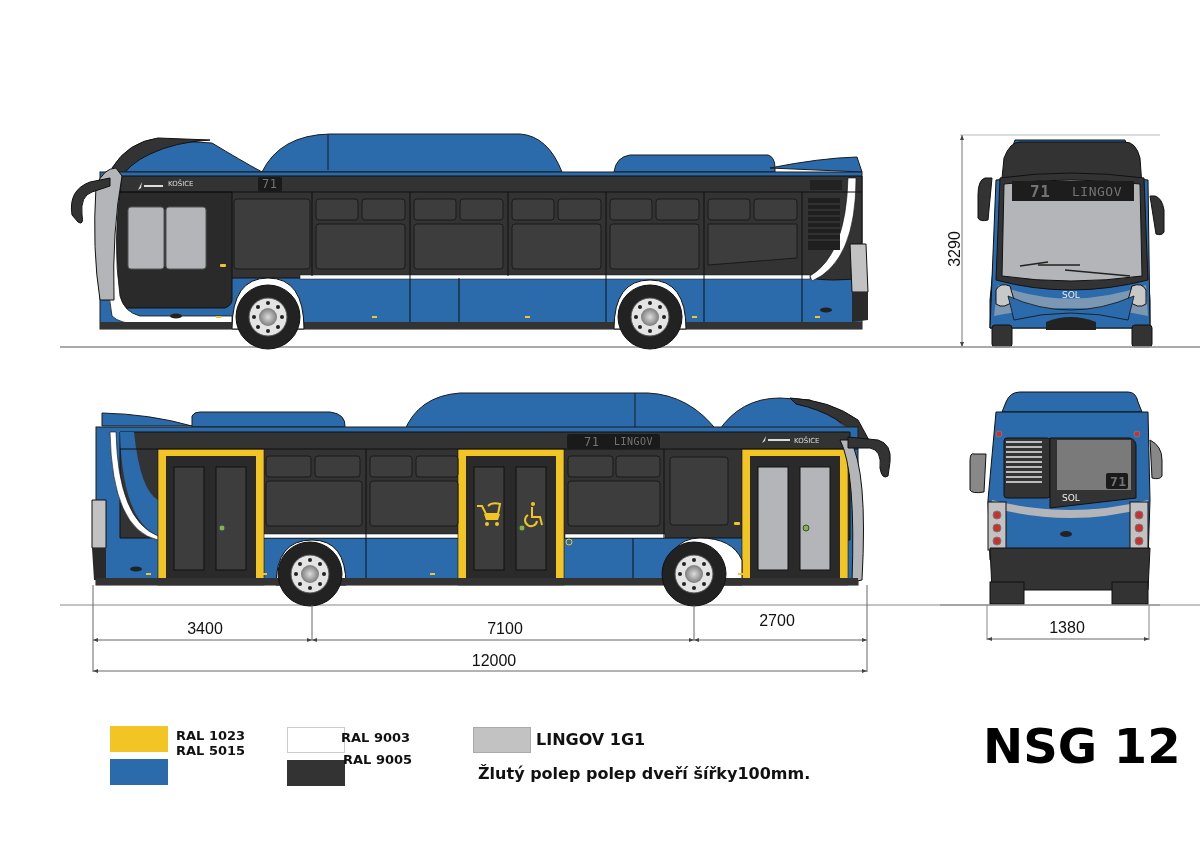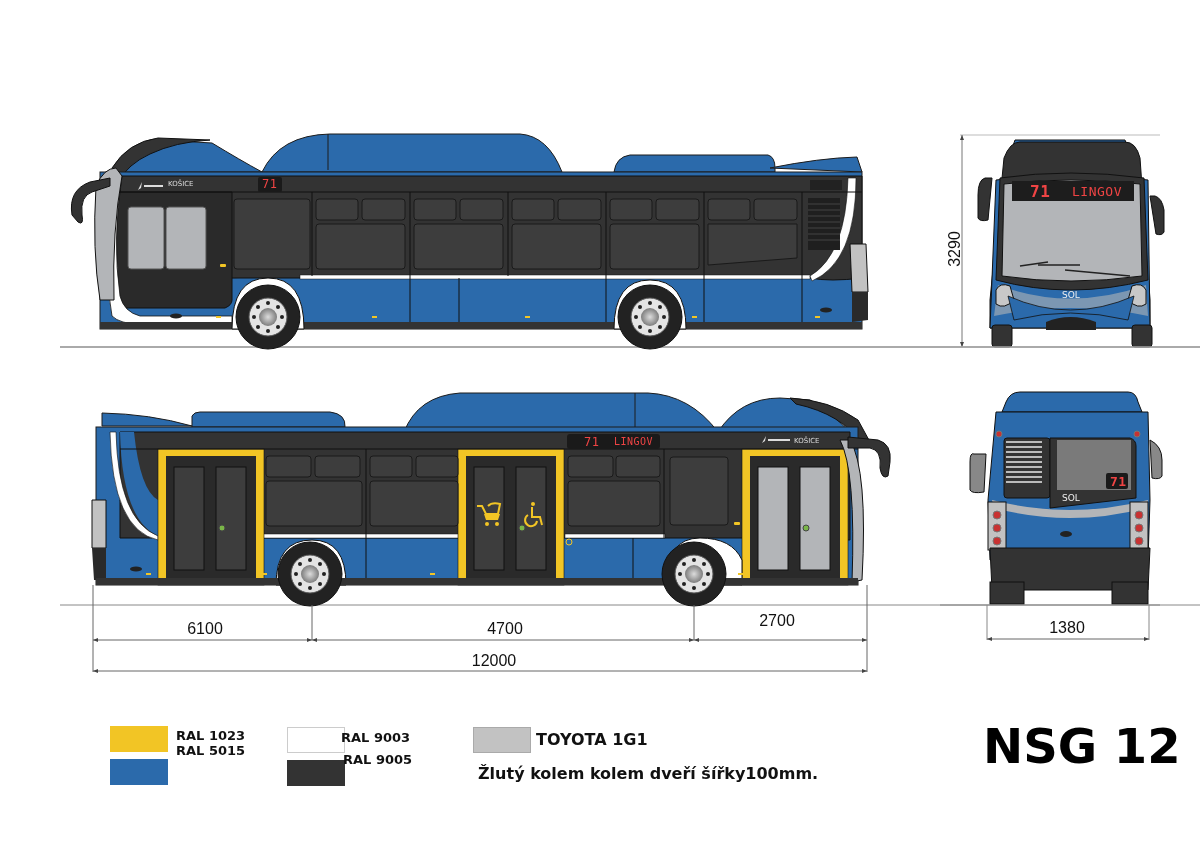--- a/index.html
+++ b/index.html
@@ -4,21 +4,21 @@
 <style>
   html, body { margin: 0; padding: 0; background: #ffffff; }
   body { width: 1200px; height: 848px; position: relative; overflow: hidden; font-family: "Liberation Sans", sans-serif; }
   .abs { position: absolute; text-align: right; }
   svg.drawing { position: absolute; left: 0; top: 0; }
   .dim-label { position: absolute; font-family: "Liberation Sans", sans-serif; font-size: 16px; color: #111; text-align: center; }
   .legend-swatch { position: absolute; width: 58px; height: 26px; box-sizing: border-box; }
   .legend-label { position: absolute; font-family: "DejaVu Sans", sans-serif; font-weight: bold; font-size: 13px; color: #111; white-space: nowrap; }
   .note { position: absolute; font-family: "DejaVu Sans", sans-serif; font-size: 16px; color: #111; white-space: nowrap; font-weight: bold; }
   .model { position: absolute; font-family: "DejaVu Sans", sans-serif; font-weight: bold; font-size: 48px; color: #000; white-space: nowrap; }
-  .sign { position:absolute; font-family:"DejaVu Sans Mono", monospace; color:#ef4444; font-size:13px; white-space:nowrap; letter-spacing: 0.5px;}
+  .sign { position:absolute; font-family:"DejaVu Sans Mono", monospace; color:#737373; font-size:13px; white-space:nowrap; letter-spacing: 0.5px;}
 </style>
 </head>
 <body>
 
 <svg class="drawing" width="1200" height="848" viewBox="0 0 1200 848">
   <defs>
     <radialGradient id="hub" cx="50%" cy="50%" r="50%">
       <stop offset="0%" stop-color="#dcdcdc"></stop>
       <stop offset="100%" stop-color="#7d7d7d"></stop>
     </radialGradient>
@@ -326,22 +326,22 @@
 
 <div class="sign" style="left:1030px; top:182px; font-size:16px; font-weight:bold;">71</div>
 <div class="sign" style="left:1072px; top:184px; font-size:13px;">LINGOV</div>
 <div class="abs" style="left:1062px; top:290px; font-size:9px; color:#eee; font-family:'DejaVu Sans',sans-serif;">SOL</div>
 <div class="dim-label" style="left:925px; top:240px; width:60px; transform:rotate(-90deg);">3290</div>
 
 <div class="sign" style="left:584px; top:435px; font-size:12px;">71</div>
 <div class="sign" style="left:614px; top:436px; font-size:10px;">LINGOV</div>
 <div class="abs" style="left:794px; top:437px; font-size:7px; color:#ddd; font-family:'DejaVu Sans',sans-serif;">KOŠICE</div>
 
-<div class="dim-label" style="left:150px; top:620px; width:110px;">6100</div>
-<div class="dim-label" style="left:450px; top:620px; width:110px;">4700</div>
+<div class="dim-label" style="left:150px; top:620px; width:110px;">3400</div>
+<div class="dim-label" style="left:450px; top:620px; width:110px;">7100</div>
 <div class="dim-label" style="left:722px; top:612px; width:110px;">2700</div>
 <div class="dim-label" style="left:439px; top:652px; width:110px;">12000</div>
 
 <div class="sign" style="left:1110px; top:474px; font-size:13px; font-weight:bold;">71</div>
 <div class="abs" style="left:1062px; top:493px; font-size:9px; color:#eee; font-family:'DejaVu Sans',sans-serif;">SOL</div>
 <div class="dim-label" style="left:1012px; top:619px; width:110px;">1380</div>
 
 <div>
   <div class="legend-swatch" style="left:110px; top:726px; background:#f2c525;"></div>
   <div class="legend-label" style="left:176px; top:728px;">RAL 1023</div>
@@ -349,18 +349,18 @@
   <div class="legend-swatch" style="left:110px; top:759px; background:#2b6aab;"></div>
   <div class="legend-label" style="left:176px; top:743px;">RAL 5015</div>
 
   <div class="legend-swatch" style="left:287px; top:727px; background:#ffffff; border:1px solid #ccc;"></div>
   <div class="legend-label" style="left:341px; top:730px;">RAL 9003</div>
 
   <div class="legend-swatch" style="left:287px; top:760px; background:#333333;"></div>
   <div class="legend-label" style="left:343px; top:752px;">RAL 9005</div>
 
   <div class="legend-swatch" style="left:473px; top:727px; background:#c2c2c2; border:1px solid #aaa;"></div>
-  <div class="legend-label" style="left:536px; top:730px; font-size:16px;">TOYOTA 1G1</div>
-
-  <div class="note" style="left:478px; top:764px;">Žlutý kolem kolem dveří šířky100mm.</div>
+  <div class="legend-label" style="left:536px; top:730px; font-size:16px;">LINGOV 1G1</div>
+
+  <div class="note" style="left:478px; top:764px;">Žlutý polep polep dveří šířky100mm.</div>
 </div>
 
 <div class="model" style="left:983px; top:718px;">NSG 12</div>
 
 </body></html>

